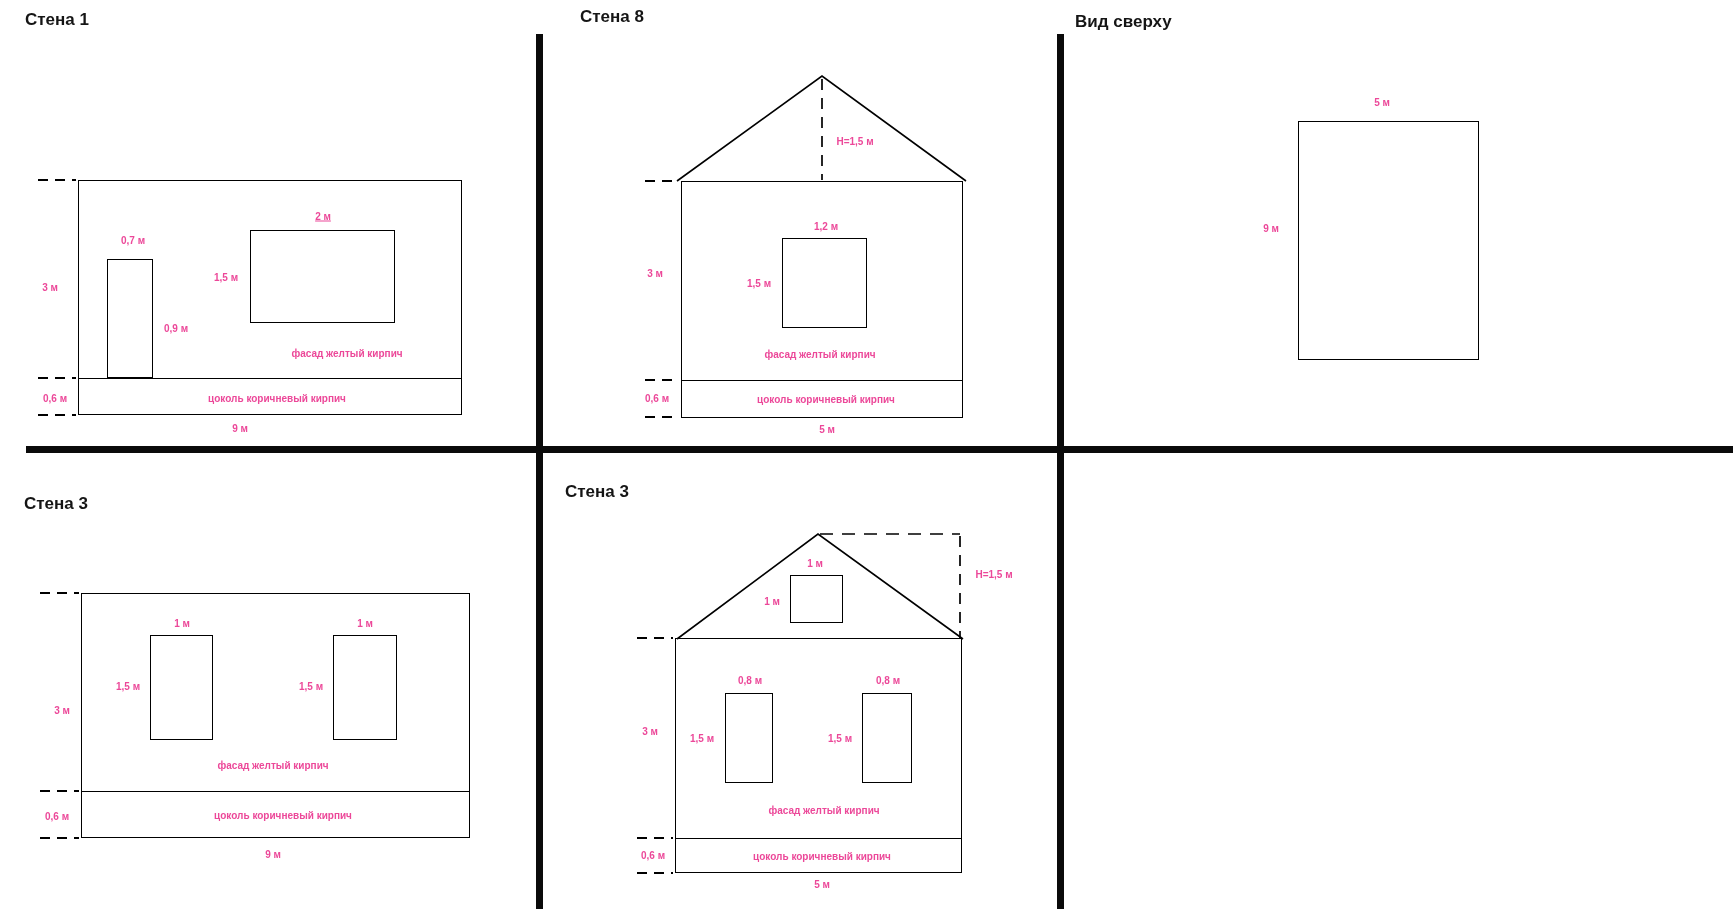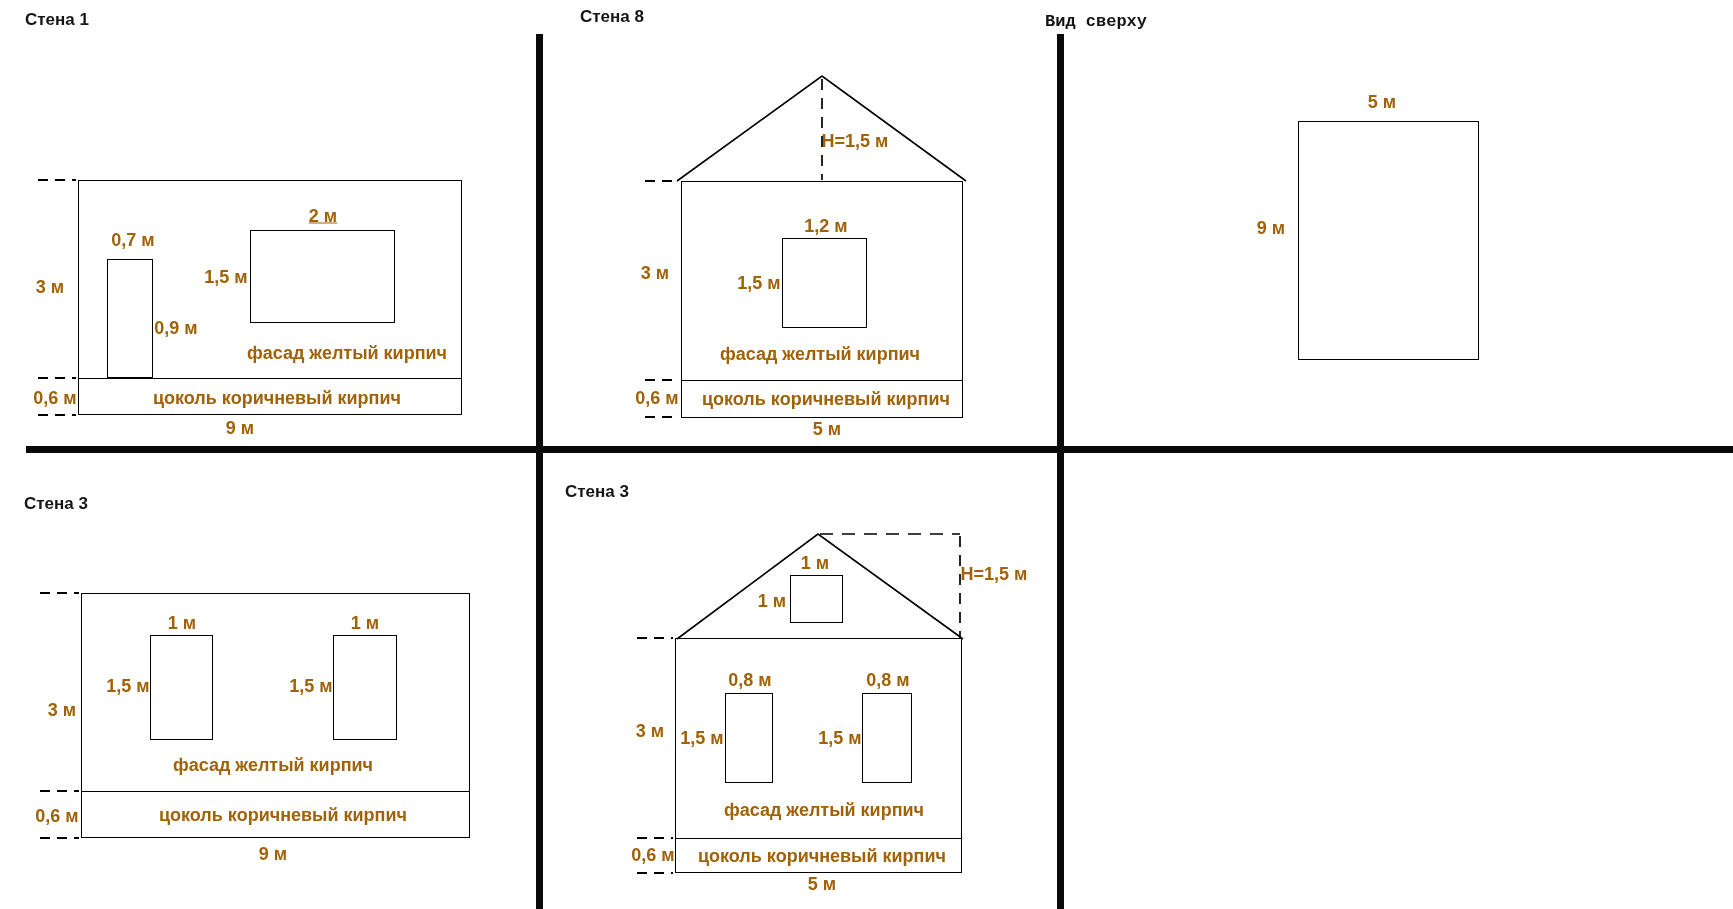--- a/index.html
+++ b/index.html
@@ -14,25 +14,25 @@
   }
   .title{
     position:absolute;
     font-size:17px;
     font-weight:bold;
     white-space:nowrap;
     color:#151515;
   }
   .lbl{
     position:absolute;
-    font-size:18px;
+    font-size:10px;
     font-weight:bold;
     white-space:nowrap;
     transform:translate(-50%,-50%);
-    color:#a16207;
+    color:#ec4899;
   }
   .rect{
     position:absolute;
     border:1.6px solid #000;
     background:transparent;
     box-sizing:border-box;
   }
   .wall{border-width:1.8px;}
   .hline{
     position:absolute;
@@ -85,21 +85,21 @@
   <div class="rect" style="left:782px;top:238px;width:85px;height:90px;"></div>
   <div class="lbl" style="left:855px;top:141px;">H=1,5 м</div>
   <div class="lbl" style="left:655px;top:273px;">3 м</div>
   <div class="lbl" style="left:826px;top:226px;">1,2 м</div>
   <div class="lbl" style="left:759px;top:283px;">1,5 м</div>
   <div class="lbl" style="left:820px;top:354px;">фасад желтый кирпич</div>
   <div class="lbl" style="left:657px;top:398px;">0,6 м</div>
   <div class="lbl" style="left:826px;top:399px;">цоколь коричневый кирпич</div>
   <div class="lbl" style="left:827px;top:429px;">5 м</div>
 
-  <div class="title" style="left:1045px;top:12px;font-family:Liberation Mono, monospace;">Вид сверху</div>
+  <div class="title" style="left:1075px;top:12px;">Вид сверху</div>
   <div class="rect wall" style="left:1298px;top:121px;width:181px;height:239px;"></div>
   <div class="lbl" style="left:1382px;top:102px;">5 м</div>
   <div class="lbl" style="left:1271px;top:228px;">9 м</div>
 
   <div class="title" style="left:24px;top:494px;">Стена 3</div>
   <div class="rect wall" style="left:81px;top:593px;width:389px;height:245px;"></div>
   <div class="hline" style="left:81px;top:791px;width:389px;"></div>
   <div class="rect" style="left:150px;top:635px;width:63px;height:105px;"></div>
   <div class="rect" style="left:333px;top:635px;width:64px;height:105px;"></div>
   <div class="lbl" style="left:182px;top:623px;">1 м</div>

